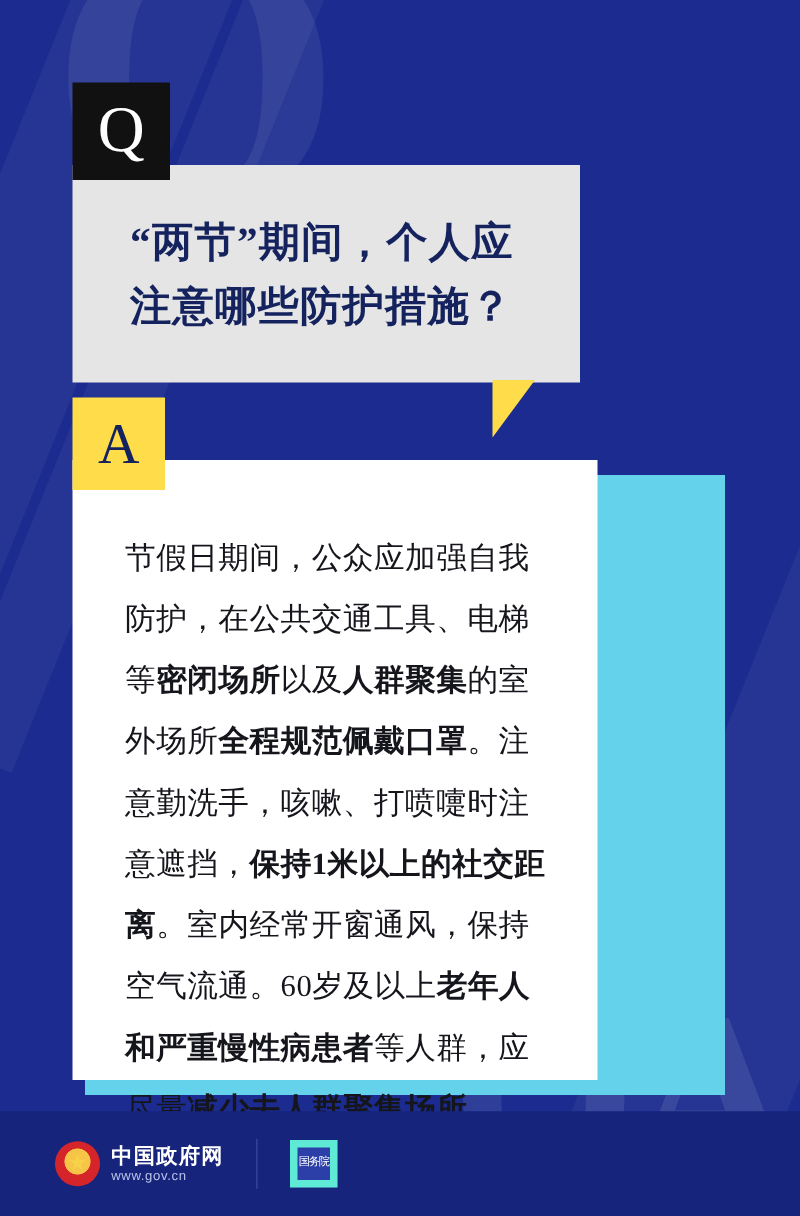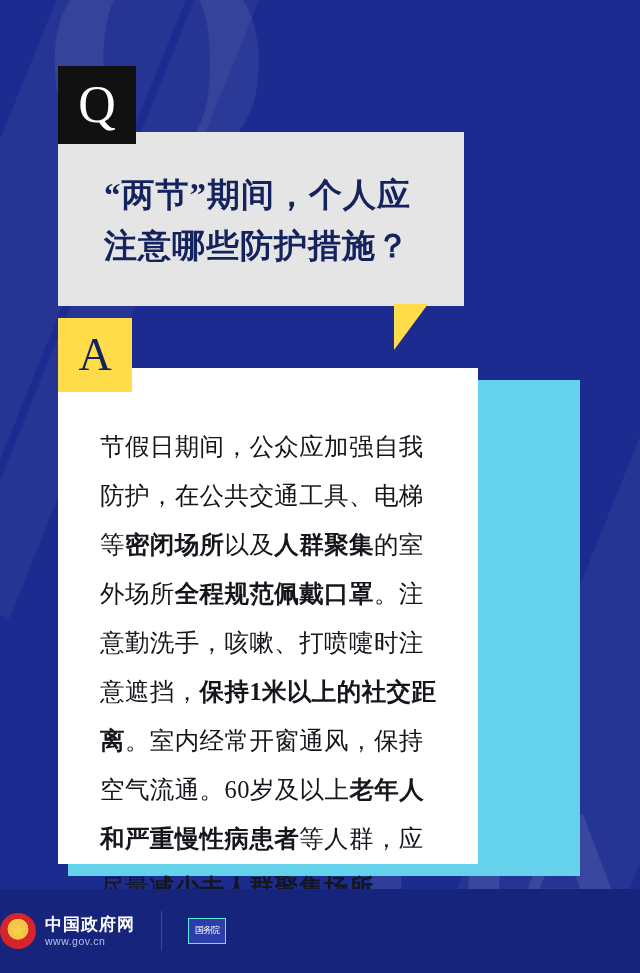--- a/index.html
+++ b/index.html
@@ -148,42 +148,43 @@
   
   .footer {
     position: absolute;
     left: 0;
     bottom: 0;
     width: 640px;
     height: 84px;
     background: #16247c;
     display: flex;
     align-items: center;
+    padding-left: 44px;
     gap: 26px;
   }
   .brand { display: flex; align-items: center; gap: 9px; }
   .emblem {
     width: 36px; height: 36px; border-radius: 50%;
     background: radial-gradient(circle at 50% 45%, #f6c447 0 38%, #d5252a 40% 100%);
     position: relative;
     flex: 0 0 auto;
   }
   .emblem::after {
     content: "★";
     position: absolute; inset: 0;
     font-size: 16px; color: #f7d14a;
     text-align: center; line-height: 36px;
   }
   .brand-text { display: flex; flex-direction: column; line-height: 1.15; }
   .brand-cn { color: #ffffff; font-size: 17px; font-weight: 700; letter-spacing: 1px; }
   .brand-en { color: #b9c2e8; font-size: 10.5px; letter-spacing: 0.5px; }
   .divider { width: 1px; height: 40px; background: #3a48a0; }
   .app-logo {
-    width: 38px; height: 26px; background: #2c3fa8;
-    border: 1px solid #5eead4;
+    width: 38px; height: 38px; background: #2c3fa8;
+    border: 6px solid #5eead4;
     color: #ffffff; font-size: 9px; text-align: center;
     line-height: 1.15; padding-top: 6px; letter-spacing: -1px;
     flex: 0 0 auto;
   }
 </style>
 </head>
 <body>
 
 <div class="poster">
 

